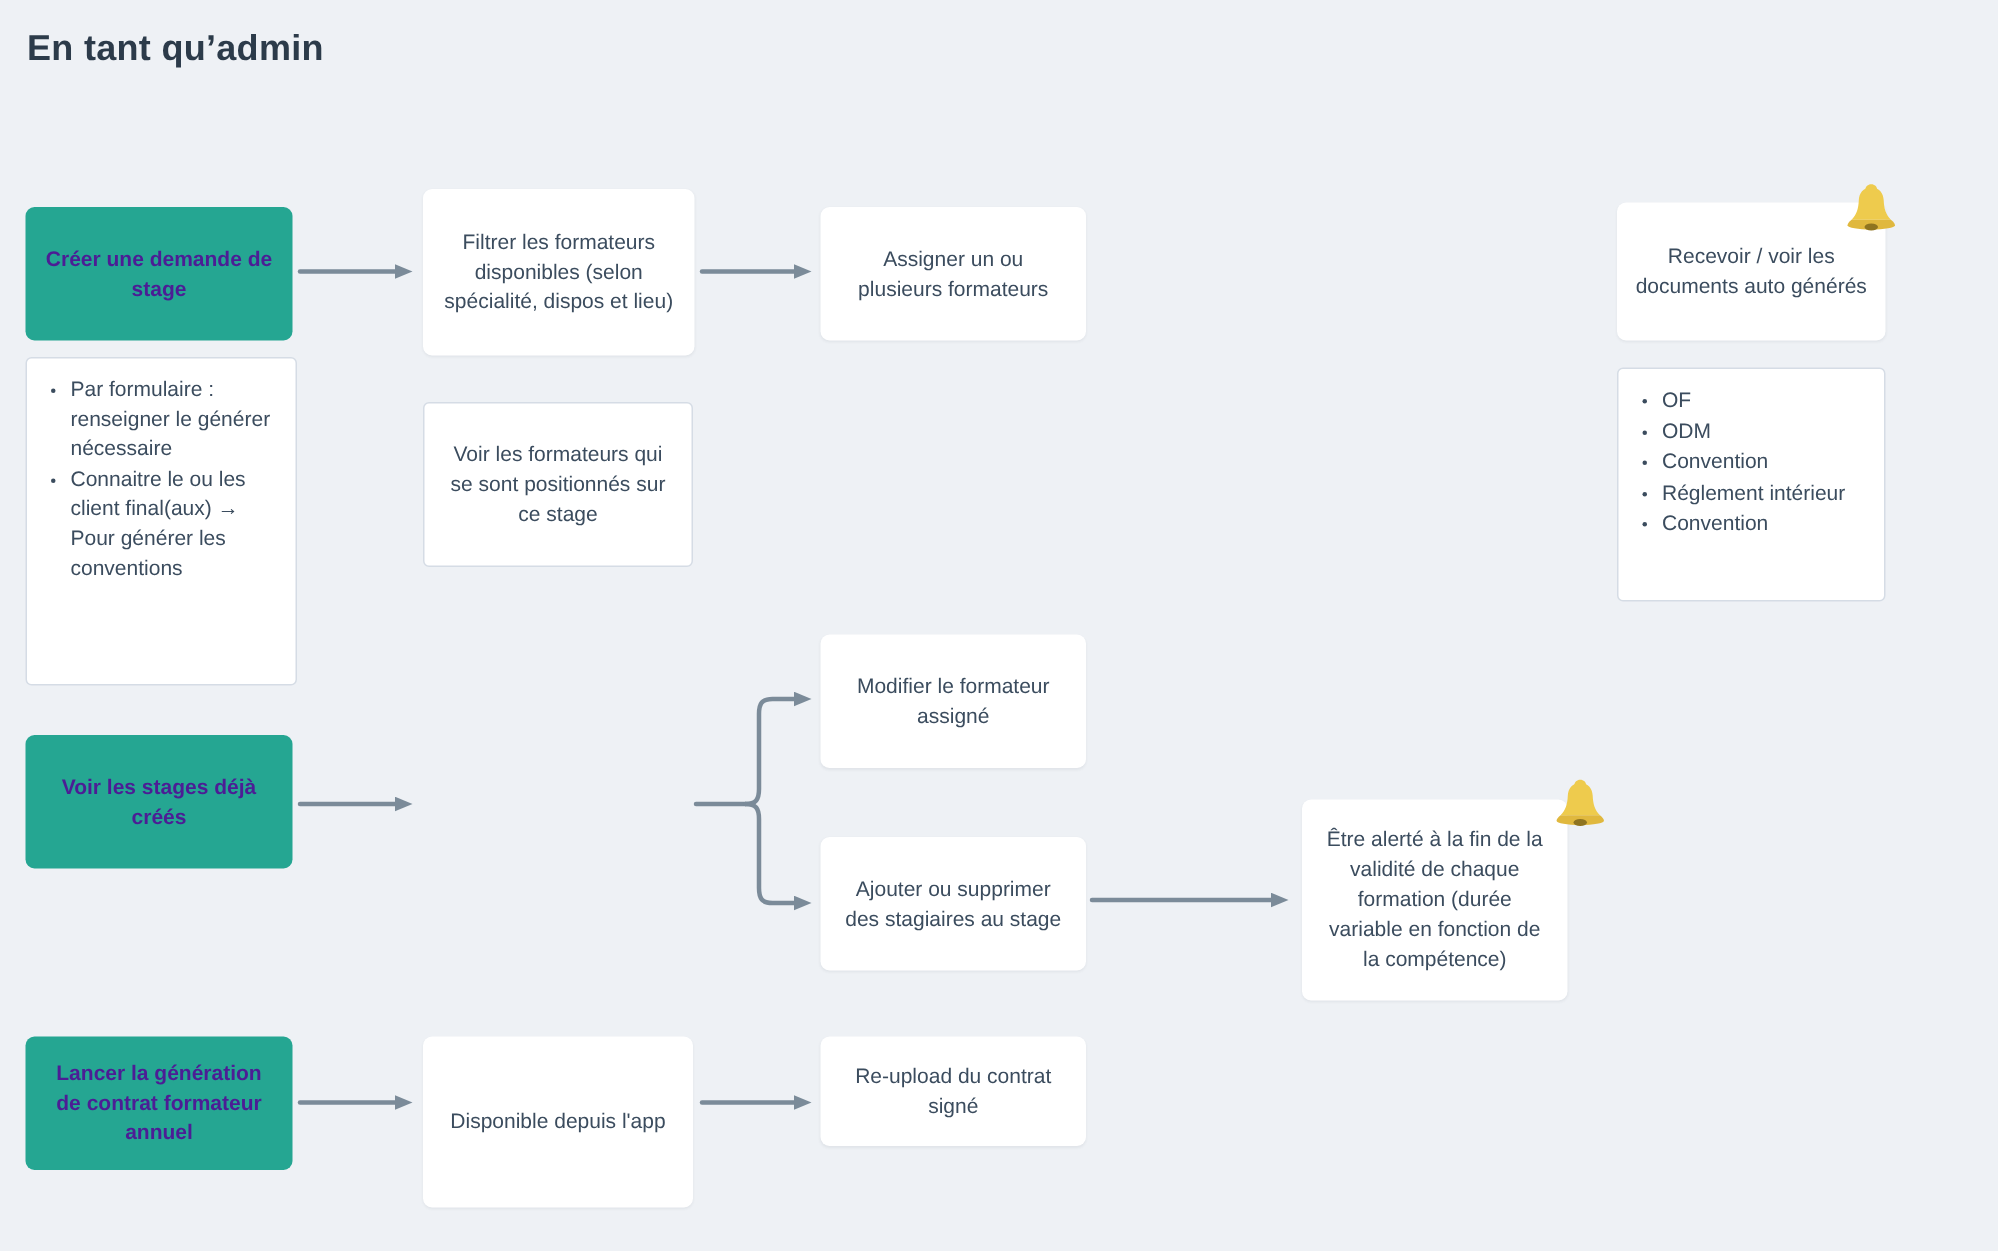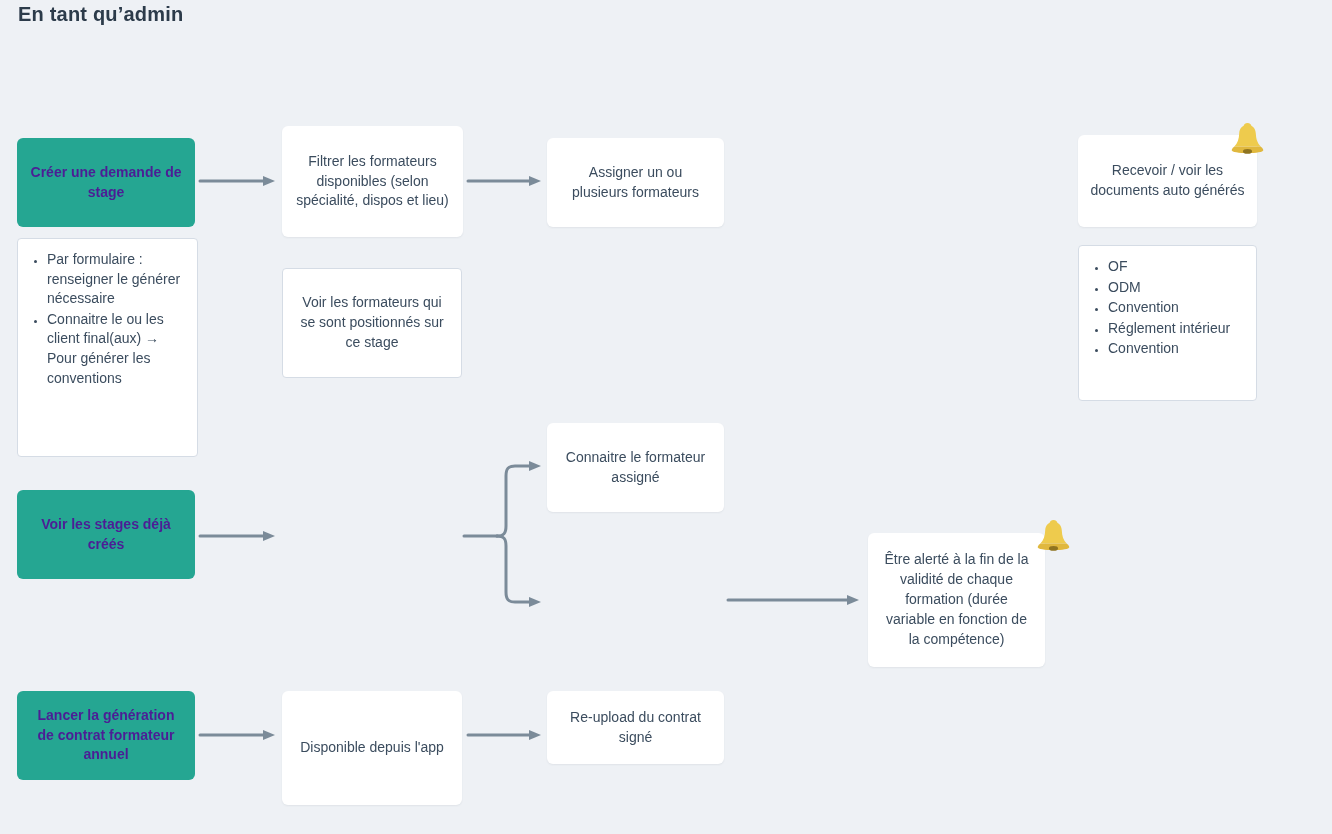--- a/index.html
+++ b/index.html
@@ -8,22 +8,22 @@
   }
   *{box-sizing:border-box;}
   html,body{margin:0;padding:0;}
   body{
     background:var(--bg);
     font-family:"Liberation Sans","DejaVu Sans",sans-serif;
     color:var(--text);
   }
   .canvas{position:relative;width:1332px;height:834px;overflow:hidden;background:var(--bg);}
   .page-title{
-    position:absolute;left:18px;top:3px;
-    font-size:20px;font-weight:800;color:var(--title);letter-spacing:.2px;
+    position:absolute;left:18px;top:19px;
+    font-size:24px;font-weight:800;color:var(--title);letter-spacing:.2px;
   }
   .node{
     position:absolute;display:flex;align-items:center;justify-content:center;
     text-align:center;font-size:14px;line-height:1.42;padding:8px 12px;
     border-radius:6px;background:#fff;z-index:1;
   }
   .node.plain{box-shadow:0 1px 2px rgba(40,55,70,.07);}
   .node.teal{background:var(--teal);color:#4c1d95;font-weight:700;}
   .node.bordered{border:1px solid var(--border);border-radius:4px;}
   .node.bullets{align-items:flex-start;justify-content:flex-start;text-align:left;padding:11px 8px;}
@@ -93,23 +93,26 @@
       <li>Convention</li>
     </ul>
   </div>
 
   <div class="node teal" style="left:17px;top:490px;width:178px;height:89px">
     <span>Voir les stages déjà créés</span>
   </div>
 
 
   <div class="node plain" style="left:547px;top:423px;width:177px;height:89px">
-    <span>Connaitre le formateur assigné</span>
+    <span>Modifier le formateur assigné</span>
   </div>
 
+  <div class="node plain" style="left:547px;top:558px;width:177px;height:89px">
+    <span>Ajouter ou supprimer des stagiaires au stage</span>
+  </div>
 
   <div class="node plain" style="left:868px;top:533px;width:177px;height:134px">
     <span>Être alerté à la fin de la validité de chaque formation (durée variable en fonction de la compétence)</span>
   </div>
 
   <div class="node teal" style="left:17px;top:691px;width:178px;height:89px">
     <span>Lancer la génération de contrat formateur annuel</span>
   </div>
 
   <div class="node plain" style="left:282px;top:691px;width:180px;height:114px">

